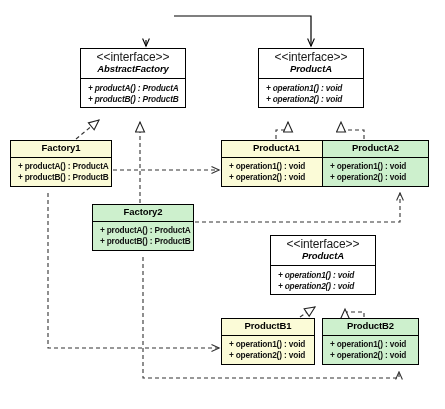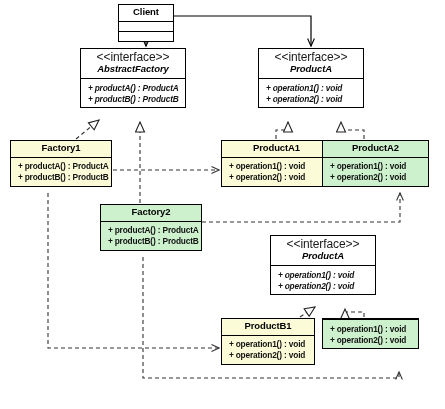--- a/index.html
+++ b/index.html
@@ -75,21 +75,21 @@
   }
   .yellow { background: #fbfbd7; }
   .green  { background: #cdf0cd; }
   .white  { background: #ffffff; }
 
   
   #n-client        { left: 118px; top: 4px;   width: 56px;  }
   #n-abstractfactory { left: 80px;  top: 48px;  width: 106px; }
   #n-producta      { left: 258px; top: 48px;  width: 106px; }
   #n-factory1      { left: 10px;  top: 140px; width: 102px; }
-  #n-factory2      { left: 92px;  top: 204px; width: 102px; margin-left: 8px; }
+  #n-factory2      { left: 92px;  top: 204px; width: 102px; }
   #n-producta1     { left: 221px; top: 140px; width: 111px;  }
   #n-producta2     { left: 322px; top: 140px; width: 107px;  }
   #n-productb      { left: 270px; top: 235px; width: 106px; }
   #n-productb1     { left: 221px; top: 318px; width: 94px;  }
   #n-productb2     { left: 322px; top: 318px; width: 97px;  }
 </style>
 </head>
 <body>
 
 <div id="canvas">
@@ -149,29 +149,20 @@
 
     <g>
       <path d="M195,222 L400,222 L400,193" fill="none" stroke="#333" stroke-width="1.1" stroke-dasharray="4,3" marker-end="url(#openArrowD)"></path>
     </g>
 
     <g>
       <path d="M143,257 L143,378 L399,378 L399,372" fill="none" stroke="#333" stroke-width="1.1" stroke-dasharray="4,3" marker-end="url(#openArrowD)"></path>
     </g>
   </svg>
 
-  <div class="node white" id="n-client">
-    <div class="name-cmp">
-      <span class="cls-name">Client</span>
-    </div>
-    <div class="sep"></div>
-    <div class="empty-cmp"></div>
-    <div class="sep"></div>
-    <div class="empty-cmp"></div>
-  </div>
 
   <div class="node white iface" id="n-abstractfactory">
     <div class="name-cmp">
       <span class="stereotype">&lt;&lt;interface&gt;&gt;</span>
       <span class="cls-name">AbstractFactory</span>
     </div>
     <div class="sep"></div>
     <div class="members">
       <div class="member">
         <span class="vis">+</span><span>productA() : ProductA</span>
@@ -283,20 +274,23 @@
       <div class="member">
         <span class="vis">+</span><span>operation1() : void</span>
       </div>
       <div class="member">
         <span class="vis">+</span><span>operation2() : void</span>
       </div>
     </div>
   </div>
 
   <div class="node green" id="n-productb2">
+    <div class="name-cmp">
+      <span class="cls-name">ProductB2</span>
+    </div>
     <div class="sep"></div>
     <div class="members">
       <div class="member">
         <span class="vis">+</span><span>operation1() : void</span>
       </div>
       <div class="member">
         <span class="vis">+</span><span>operation2() : void</span>
       </div>
     </div>
   </div>

